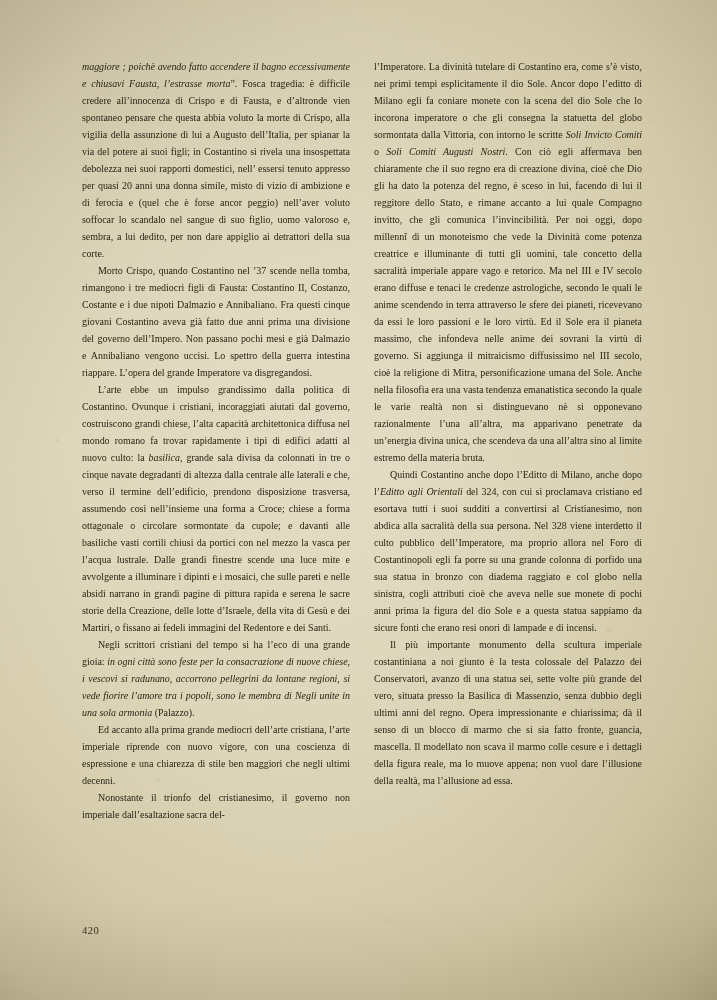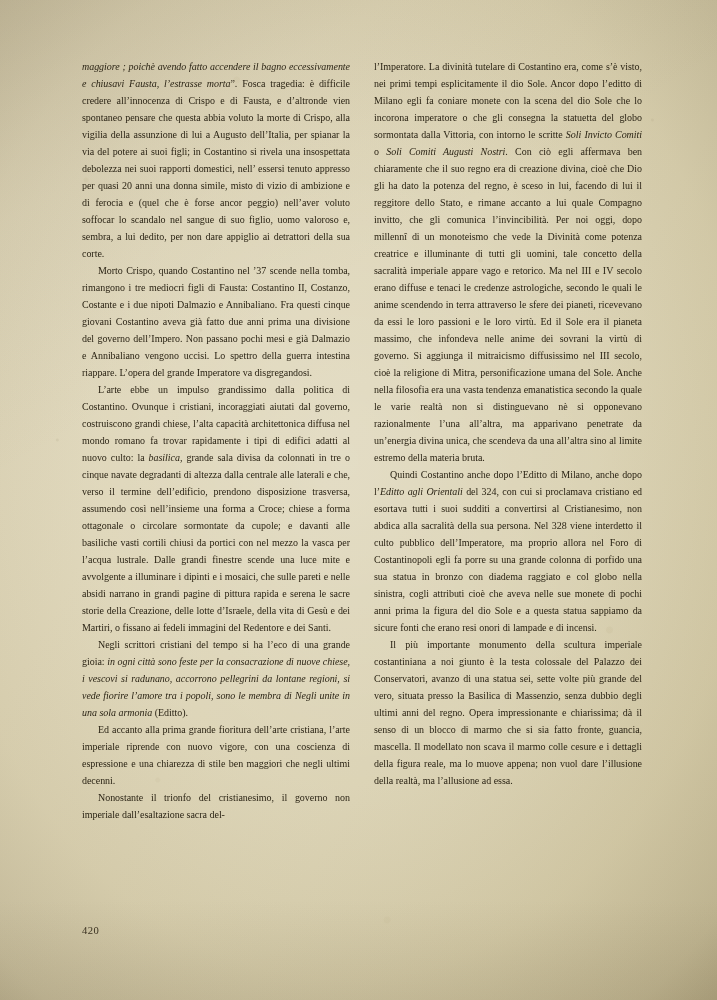--- a/index.html
+++ b/index.html
@@ -115,22 +115,22 @@
   <div id="grain"></div>
   <div id="corner-shade"></div>
 
   <div id="content">
     <div class="columns">
 
       <div class="col" id="col-left">
           <p class="noindent"><i>maggiore ; poichè avendo fatto accendere il bagno eccessivamente e chiusavi Fausta, l’estrasse morta</i><span>”. Fosca tragedia: è difficile credere all’innocenza di Crispo e di Fausta, e d’altronde vien spontaneo pensare che questa abbia voluto la morte di Crispo, alla vigilia della assunzione di lui a Augusto dell’Italia, per spianar la via del potere ai suoi figli; in Costantino si rivela una insospettata debolezza nei suoi rapporti domestici, nell’ essersi tenuto appresso per quasi 20 anni una donna simile, misto di vizio di ambizione e di ferocia e (quel che è forse ancor peggio) nell’aver voluto soffocar lo scandalo nel sangue di suo figlio, uomo valoroso e, sembra, a lui dedito, per non dare appiglio ai detrattori della sua corte.</span></p>
           <p class=""><span>Morto Crispo, quando Costantino nel ’37 scende nella tomba, rimangono i tre mediocri figli di Fausta: Costantino II, Costanzo, Costante e i due nipoti Dalmazio e Annibaliano. Fra questi cinque giovani Costantino aveva già fatto due anni prima una divisione del governo dell’Impero. Non passano pochi mesi e già Dalmazio e Annibaliano vengono uccisi. Lo spettro della guerra intestina riappare. L’opera del grande Imperatore va disgregandosi.</span></p>
           <p class=""><span>L’arte ebbe un impulso grandissimo dalla politica di Costantino. Ovunque i cristiani, incoraggiati aiutati dal governo, costruiscono grandi chiese, l’alta capacità architettonica diffusa nel mondo romano fa trovar rapidamente i tipi di edifici adatti al nuovo culto: la </span><i>basilica</i><span>, grande sala divisa da colonnati in tre o cinque navate degradanti di altezza dalla centrale alle laterali e che, verso il termine dell’edificio, prendono disposizione trasversa, assumendo così nell’insieme una forma a Croce; chiese a forma ottagonale o circolare sormontate da cupole; e davanti alle basiliche vasti cortili chiusi da portici con nel mezzo la vasca per l’acqua lustrale. Dalle grandi finestre scende una luce mite e avvolgente a illuminare i dipinti e i mosaici, che sulle pareti e nelle absidi narrano in grandi pagine di pittura rapida e serena le sacre storie della Creazione, delle lotte d’Israele, della vita di Gesù e dei Martiri, o fissano ai fedeli immagini del Redentore e dei Santi.</span></p>
-          <p class=""><span>Negli scrittori cristiani del tempo si ha l’eco di una grande gioia: </span><i>in ogni città sono feste per la consacrazione di nuove chiese, i vescovi si radunano, accorrono pellegrini da lontane regioni, si vede fiorire l’amore tra i popoli, sono le membra di Negli unite in una sola armonia</i><span> (Editto).</span></p>
-          <p class=""><span>Ed accanto alla prima grande fioritura dell’arte cristiana, l’arte imperiale riprende con nuovo vigore, con una coscienza di espressione e una chiarezza di stile ben maggiori che negli ultimi decenni.</span></p>
+          <p class=""><span>Negli scrittori cristiani del tempo si ha l’eco di una grande gioia: </span><i>in ogni città sono feste per la consacrazione di nuove chiese, i vescovi si radunano, accorrono pellegrini da lontane regioni, si vede fiorire l’amore tra i popoli, sono le membra di Negli unite in una sola armonia</i><span> (Palazzo).</span></p>
+          <p class=""><span>Ed accanto alla prima grande mediocri dell’arte cristiana, l’arte imperiale riprende con nuovo vigore, con una coscienza di espressione e una chiarezza di stile ben maggiori che negli ultimi decenni.</span></p>
           <p class=""><span>Nonostante il trionfo del cristianesimo, il governo non imperiale dall’esaltazione sacra del-</span></p>
         </div>
       <div class="col" id="col-right">
           <p class="noindent"><span>l’Imperatore. La divinità tutelare di Costantino era, come s’è visto, nei primi tempi esplicitamente il dio Sole. Ancor dopo l’editto di Milano egli fa coniare monete con la scena del dio Sole che lo incorona imperatore o che gli consegna la statuetta del globo sormontata dalla Vittoria, con intorno le scritte </span><i>Soli Invicto Comiti</i><span> o </span><i>Soli Comiti Augusti Nostri</i><span>. Con ciò egli affermava ben chiaramente che il suo regno era di creazione divina, cioè che Dio gli ha dato la potenza del regno, è sceso in lui, facendo di lui il reggitore dello Stato, e rimane accanto a lui quale Compagno invitto, che gli comunica l’invincibilità. Per noi oggi, dopo millennî di un monoteismo che vede la Divinità come potenza creatrice e illuminante di tutti gli uomini, tale concetto della sacralità imperiale appare vago e retorico. Ma nel III e IV secolo erano diffuse e tenaci le credenze astrologiche, secondo le quali le anime scendendo in terra attraverso le sfere dei pianeti, ricevevano da essi le loro passioni e le loro virtù. Ed il Sole era il pianeta massimo, che infondeva nelle anime dei sovrani la virtù di governo. Si aggiunga il mitraicismo diffusissimo nel III secolo, cioè la religione di Mitra, personificazione umana del Sole. Anche nella filosofia era una vasta tendenza emanatistica secondo la quale le varie realtà non si distinguevano nè si opponevano razionalmente l’una all’altra, ma apparivano penetrate da un’energia divina unica, che scendeva da una all’altra sino al limite estremo della materia bruta.</span></p>
           <p class=""><span>Quindi Costantino anche dopo l’Editto di Milano, anche dopo l’</span><i>Editto agli Orientali</i><span> del 324, con cui si proclamava cristiano ed esortava tutti i suoi sudditi a convertirsi al Cristianesimo, non abdica alla sacralità della sua persona. Nel 328 viene interdetto il culto pubblico dell’Imperatore, ma proprio allora nel Foro di Costantinopoli egli fa porre su una grande colonna di porfido una sua statua in bronzo con diadema raggiato e col globo nella sinistra, cogli attributi cioè che aveva nelle sue monete di pochi anni prima la figura del dio Sole e a questa statua sappiamo da sicure fonti che erano resi onori di lampade e di incensi.</span></p>
           <p class=""><span>Il più importante monumento della scultura imperiale costantiniana a noi giunto è la testa colossale del Palazzo dei Conservatori, avanzo di una statua sei, sette volte più grande del vero, situata presso la Basilica di Massenzio, senza dubbio degli ultimi anni del regno. Opera impressionante e chiarissima; dà il senso di un blocco di marmo che si sia fatto fronte, guancia, mascella. Il modellato non scava il marmo colle cesure e i dettagli della figura reale, ma lo muove appena; non vuol dare l’illusione della realtà, ma l’allusione ad essa.</span></p>
         </div>
 
     </div>
   </div>

